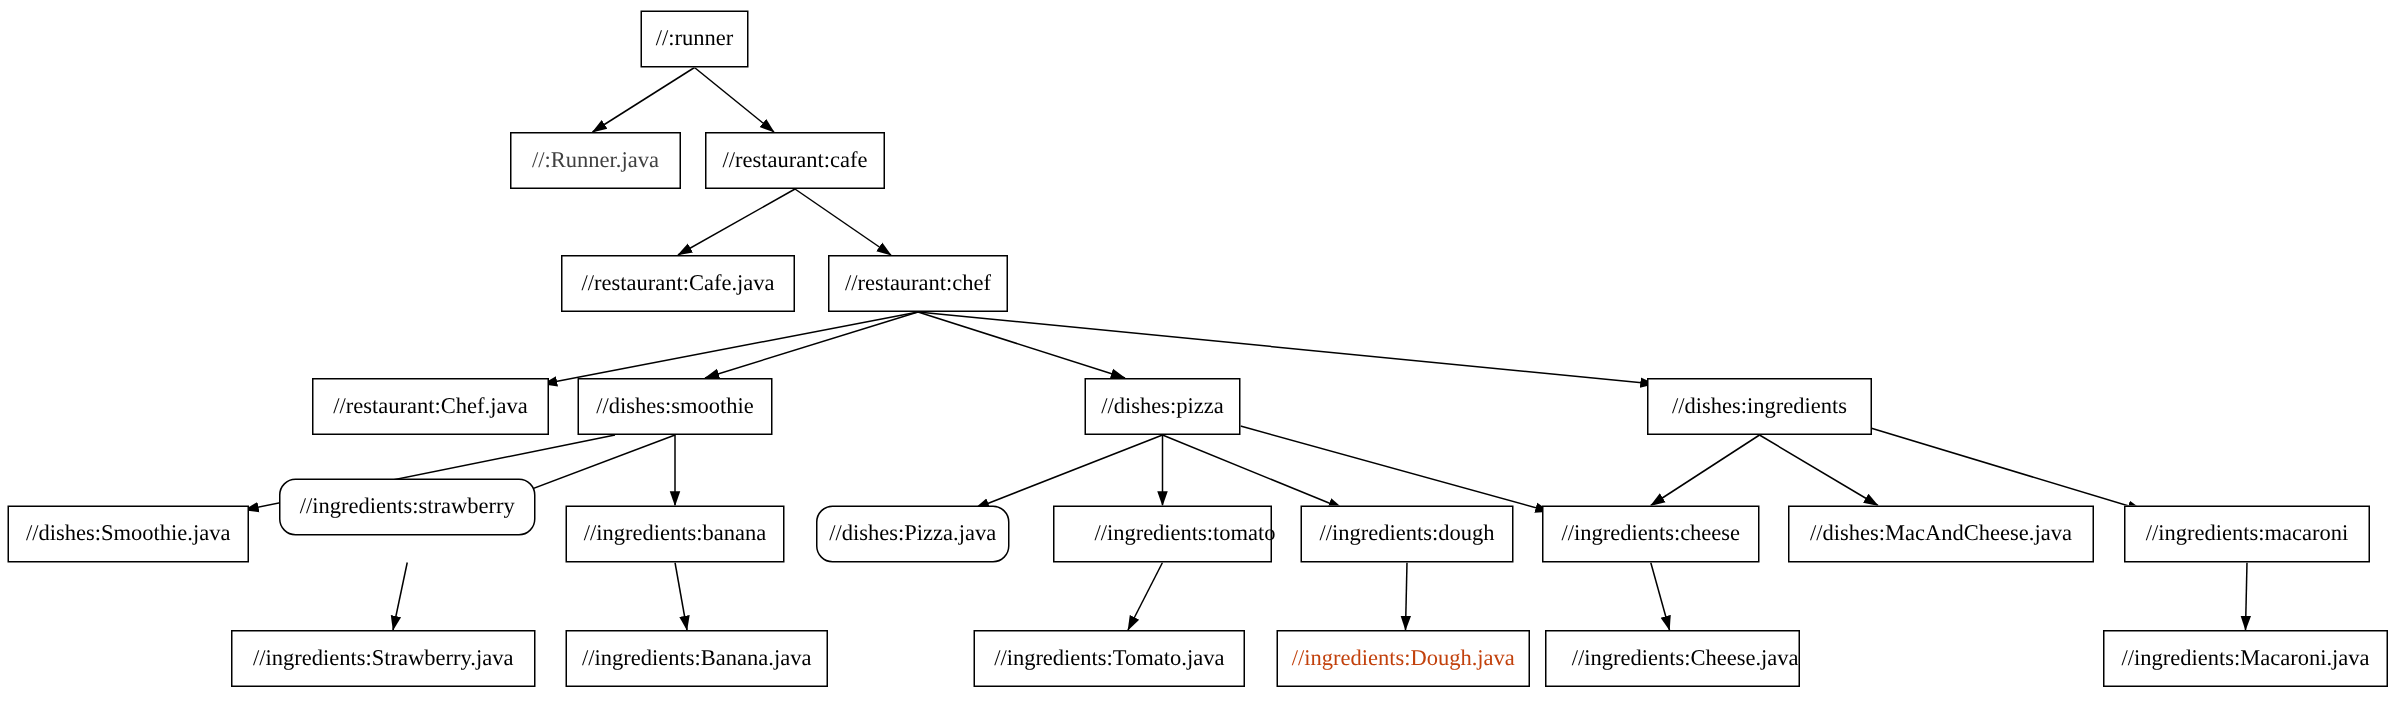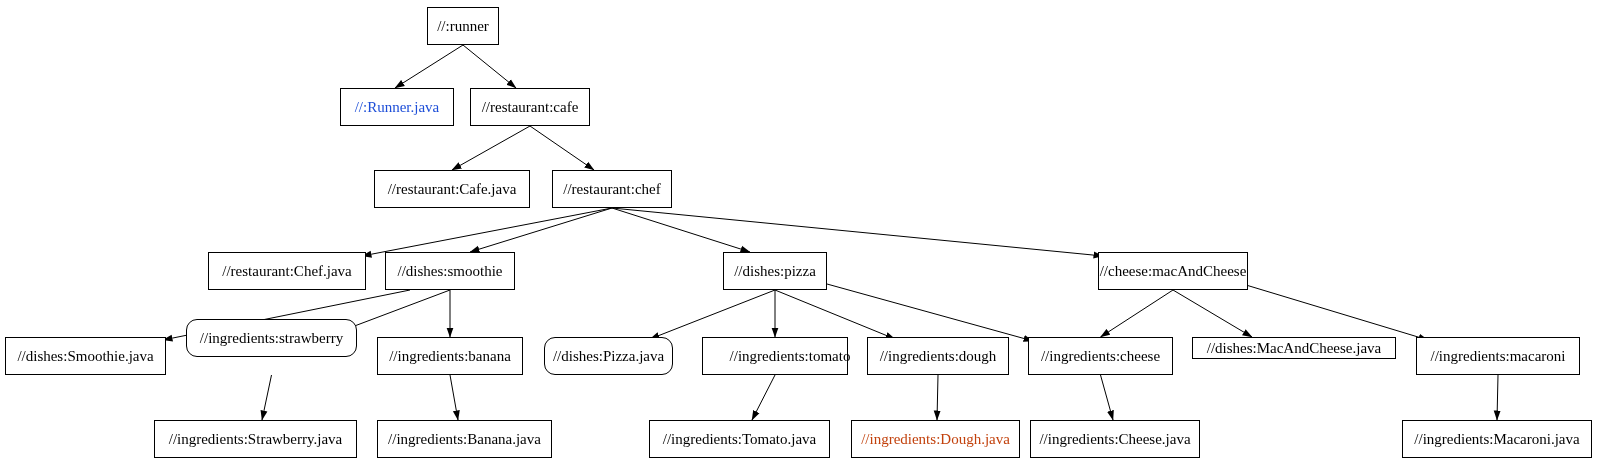--- a/index.html
+++ b/index.html
@@ -70,21 +70,21 @@
         <line x1="775" y1="375" x2="752" y2="420" stroke="#000000" stroke-width="1" marker-end="url(#arrowhead)"></line>
         <line x1="938" y1="375" x2="937" y2="420" stroke="#000000" stroke-width="1" marker-end="url(#arrowhead)"></line>
         <line x1="1100.5" y1="375" x2="1113" y2="420" stroke="#000000" stroke-width="1" marker-end="url(#arrowhead)"></line>
         <line x1="1498" y1="375" x2="1497" y2="420" stroke="#000000" stroke-width="1" marker-end="url(#arrowhead)"></line>
       </g>
   </svg>
   <div id="node-group">
       <div class="graph-node" style="left: 427px; top: 7px; width: 72px; height: 38px; border-color: rgb(0, 0, 0); background: rgb(255, 255, 255); color: rgb(0, 0, 0);">
         <span>//:runner</span>
       </div>
-      <div class="graph-node" style="left: 340px; top: 88px; width: 114px; height: 38px; border-color: rgb(0, 0, 0); background: rgb(255, 255, 255); color: #1d4ed8; justify-content: center;">
+      <div class="graph-node" style="left: 340px; top: 88px; width: 114px; height: 38px; border-color: rgb(0, 0, 0); background: rgb(255, 255, 255); color: #404040; justify-content: center;">
         <span>//:Runner.java</span>
       </div>
       <div class="graph-node" style="left: 470px; top: 88px; width: 120px; height: 38px; border-color: rgb(0, 0, 0); background: rgb(255, 255, 255); color: rgb(0, 0, 0);">
         <span>//restaurant:cafe</span>
       </div>
       <div class="graph-node" style="left: 374px; top: 170px; width: 156px; height: 38px; border-color: rgb(0, 0, 0); background: rgb(255, 255, 255); color: rgb(0, 0, 0);">
         <span>//restaurant:Cafe.java</span>
       </div>
       <div class="graph-node" style="left: 552px; top: 170px; width: 120px; height: 38px; border-color: rgb(0, 0, 0); background: rgb(255, 255, 255); color: rgb(0, 0, 0);">
         <span>//restaurant:chef</span>
@@ -92,21 +92,21 @@
       <div class="graph-node" style="left: 208px; top: 252px; width: 158px; height: 38px; border-color: rgb(0, 0, 0); background: rgb(255, 255, 255); color: rgb(0, 0, 0);">
         <span>//restaurant:Chef.java</span>
       </div>
       <div class="graph-node" style="left: 385px; top: 252px; width: 130px; height: 38px; border-color: rgb(0, 0, 0); background: rgb(255, 255, 255); color: rgb(0, 0, 0);">
         <span>//dishes:smoothie</span>
       </div>
       <div class="graph-node" style="left: 723px; top: 252px; width: 104px; height: 38px; border-color: rgb(0, 0, 0); background: rgb(255, 255, 255); color: rgb(0, 0, 0);">
         <span>//dishes:pizza</span>
       </div>
       <div class="graph-node" style="left: 1098px; top: 252px; width: 150px; height: 38px; border-color: rgb(0, 0, 0); background: rgb(255, 255, 255); color: rgb(0, 0, 0);">
-        <span>//cheese:macAndCheese</span>
+        <span>//dishes:ingredients</span>
       </div>
       <div class="graph-node" style="left: 5px; top: 337px; width: 161px; height: 38px; border-color: rgb(0, 0, 0); background: rgb(255, 255, 255); color: rgb(0, 0, 0);">
         <span>//dishes:Smoothie.java</span>
       </div>
       <div class="graph-node" style="left: 186px; top: 319px; width: 171px; height: 38px; border-color: rgb(0, 0, 0); background: rgb(255, 255, 255); color: rgb(0, 0, 0); border-radius: 11px;">
         <span>//ingredients:strawberry</span>
       </div>
       <div class="graph-node" style="left: 377px; top: 337px; width: 146px; height: 38px; border-color: rgb(0, 0, 0); background: rgb(255, 255, 255); color: rgb(0, 0, 0);">
         <span>//ingredients:banana</span>
       </div>
@@ -115,38 +115,38 @@
       </div>
       <div class="graph-node" style="left: 702px; top: 337px; width: 146px; height: 38px; border-color: rgb(0, 0, 0); background: rgb(255, 255, 255); color: rgb(0, 0, 0); padding-left: 30px;">
         <span>//ingredients:tomato</span>
       </div>
       <div class="graph-node" style="left: 867px; top: 337px; width: 142px; height: 38px; border-color: rgb(0, 0, 0); background: rgb(255, 255, 255); color: rgb(0, 0, 0);">
         <span>//ingredients:dough</span>
       </div>
       <div class="graph-node" style="left: 1028px; top: 337px; width: 145px; height: 38px; border-color: rgb(0, 0, 0); background: rgb(255, 255, 255); color: rgb(0, 0, 0);">
         <span>//ingredients:cheese</span>
       </div>
-      <div class="graph-node" style="left: 1192px; top: 337px; width: 204px; height: 22px; border-color: rgb(0, 0, 0); background: rgb(255, 255, 255); color: rgb(0, 0, 0);">
+      <div class="graph-node" style="left: 1192px; top: 337px; width: 204px; height: 38px; border-color: rgb(0, 0, 0); background: rgb(255, 255, 255); color: rgb(0, 0, 0);">
         <span>//dishes:MacAndCheese.java</span>
       </div>
       <div class="graph-node" style="left: 1416px; top: 337px; width: 164px; height: 38px; border-color: rgb(0, 0, 0); background: rgb(255, 255, 255); color: rgb(0, 0, 0);">
         <span>//ingredients:macaroni</span>
       </div>
       <div class="graph-node" style="left: 154px; top: 420px; width: 203px; height: 38px; border-color: rgb(0, 0, 0); background: rgb(255, 255, 255); color: rgb(0, 0, 0);">
         <span>//ingredients:Strawberry.java</span>
       </div>
       <div class="graph-node" style="left: 377px; top: 420px; width: 175px; height: 38px; border-color: rgb(0, 0, 0); background: rgb(255, 255, 255); color: rgb(0, 0, 0);">
         <span>//ingredients:Banana.java</span>
       </div>
       <div class="graph-node" style="left: 649px; top: 420px; width: 181px; height: 38px; border-color: rgb(0, 0, 0); background: rgb(255, 255, 255); color: rgb(0, 0, 0);">
         <span>//ingredients:Tomato.java</span>
       </div>
       <div class="graph-node" style="left: 851px; top: 420px; width: 169px; height: 38px; border-color: rgb(0, 0, 0); background: rgb(255, 255, 255); color: #c2410c;">
         <span>//ingredients:Dough.java</span>
       </div>
-      <div class="graph-node" style="left: 1030px; top: 420px; width: 170px; height: 38px; border-color: rgb(0, 0, 0); background: rgb(255, 255, 255); color: rgb(0, 0, 0);">
+      <div class="graph-node" style="left: 1030px; top: 420px; width: 170px; height: 38px; border-color: rgb(0, 0, 0); background: rgb(255, 255, 255); color: rgb(0, 0, 0); justify-content: flex-end;">
         <span>//ingredients:Cheese.java</span>
       </div>
       <div class="graph-node" style="left: 1402px; top: 420px; width: 190px; height: 38px; border-color: rgb(0, 0, 0); background: rgb(255, 255, 255); color: rgb(0, 0, 0);">
         <span>//ingredients:Macaroni.java</span>
       </div>
     </div>
 </div>
 
 </body></html>

